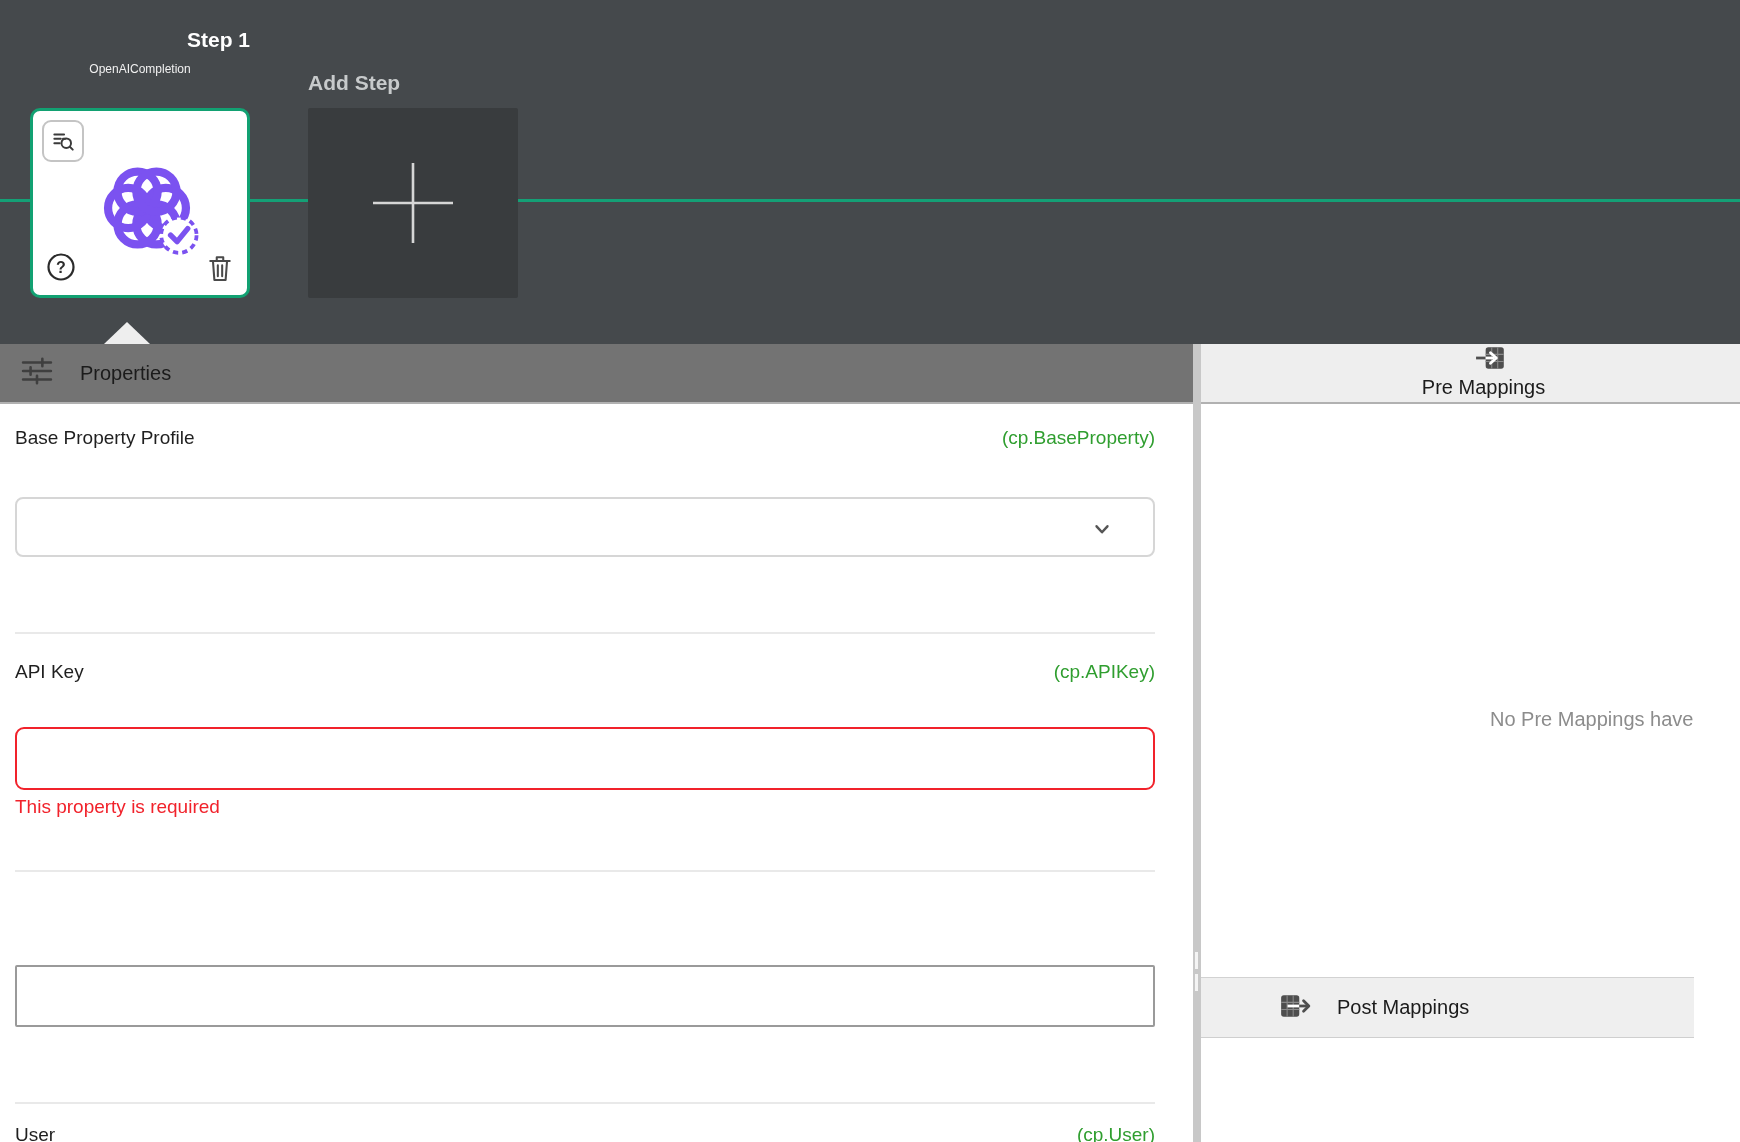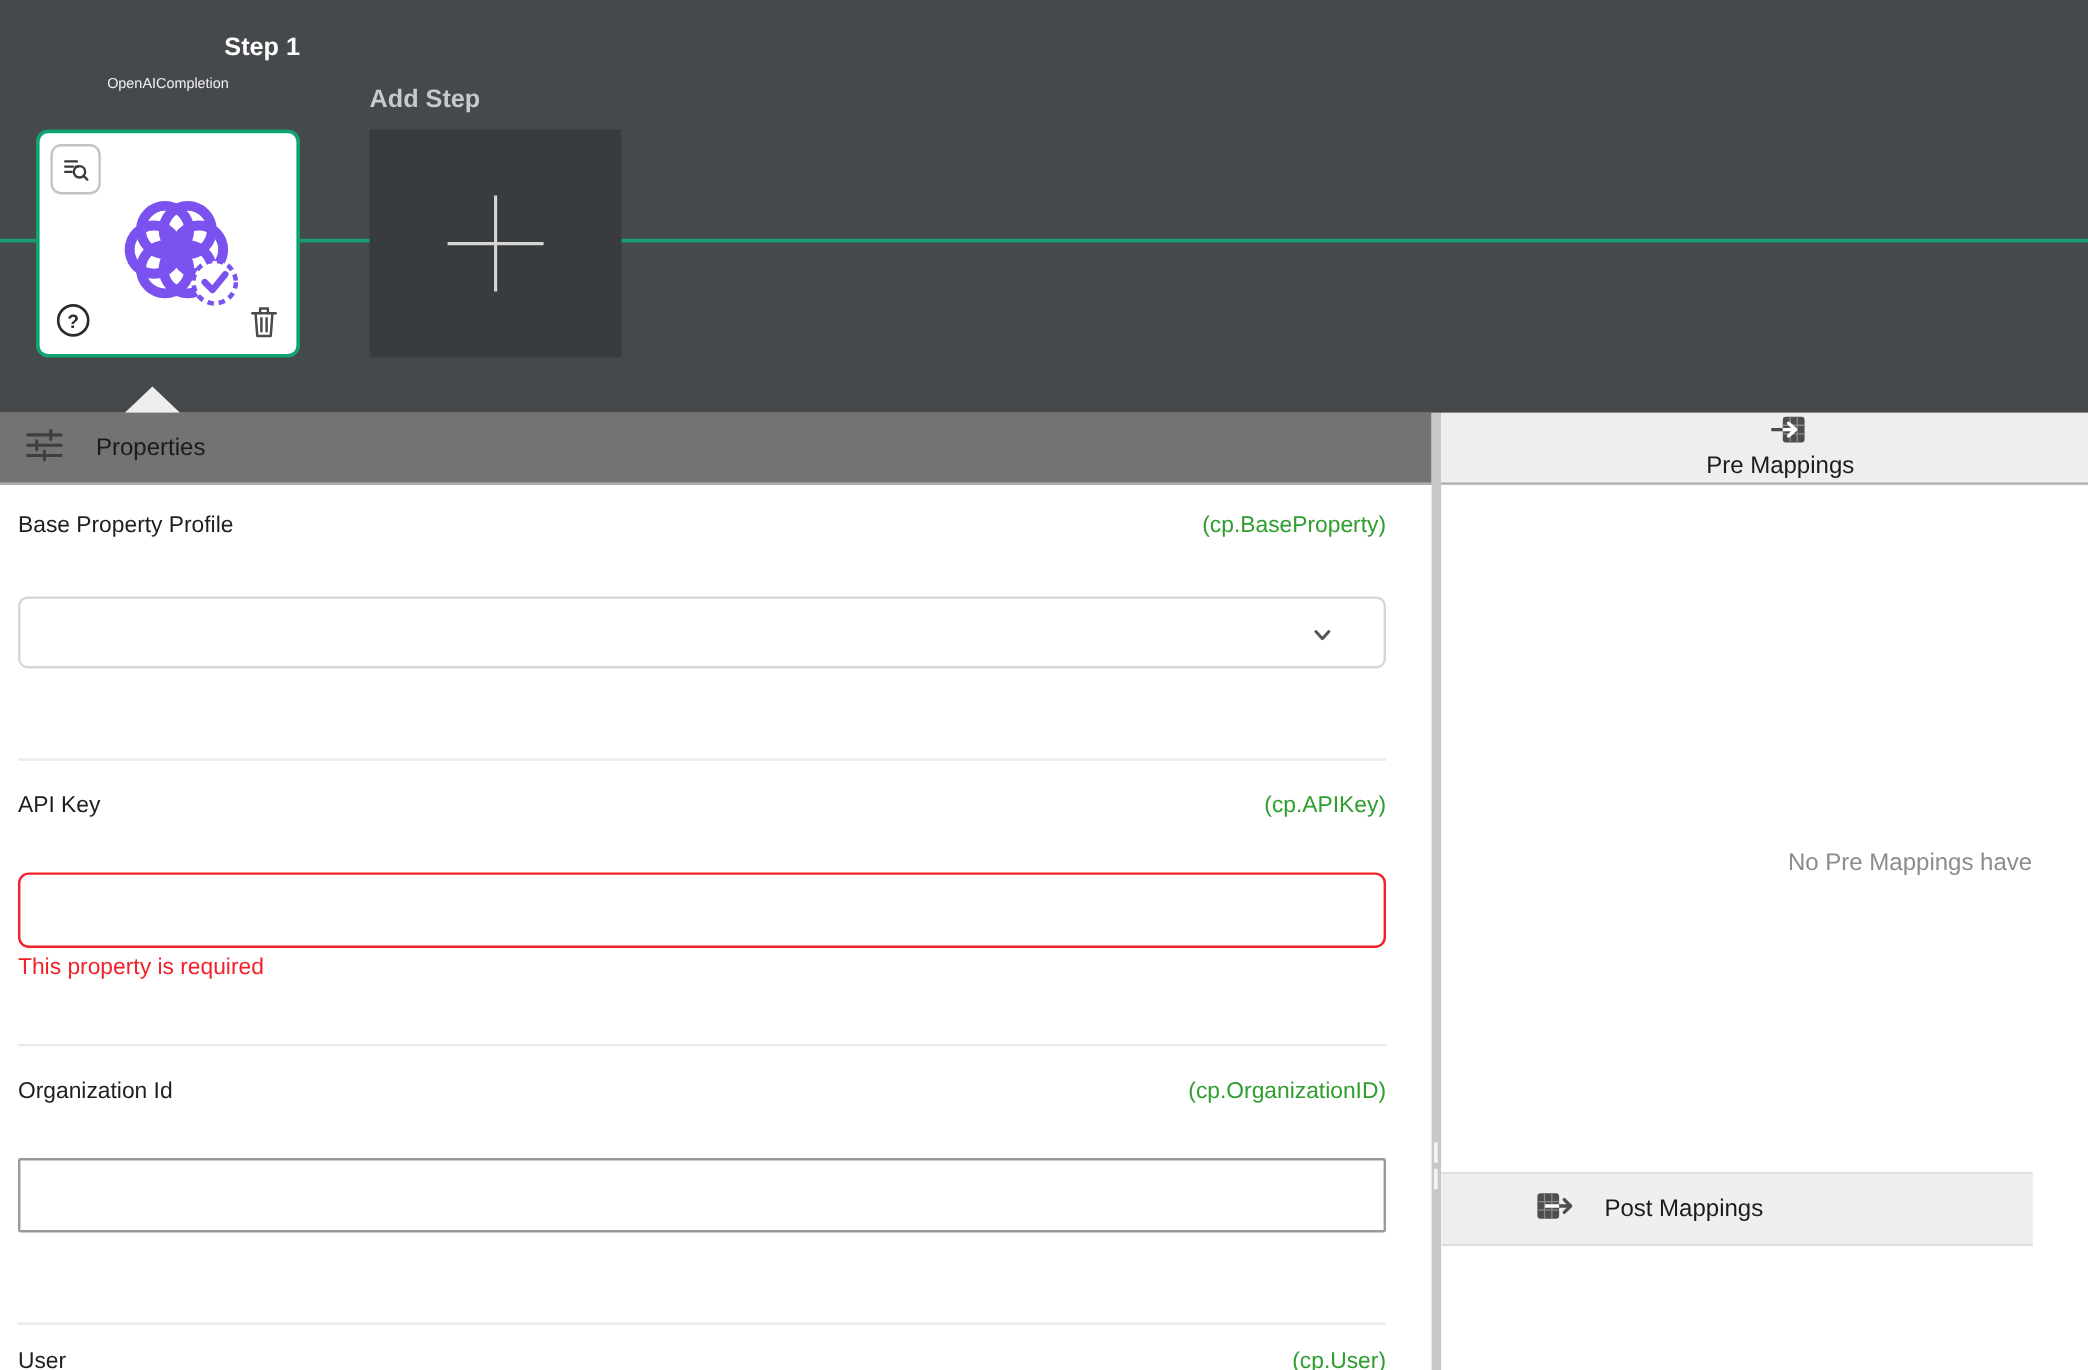--- a/index.html
+++ b/index.html
@@ -163,24 +163,20 @@
     <div class="divider div1"></div>
 
     <div class="frow row2">
       <span class="f-label">API Key</span>
       <span class="f-code">(cp.APIKey)</span>
     </div>
     <input class="txt-input api-input" type="text" value="" style="">
     <div class="error-msg">This property is required</div>
     <div class="divider div2"></div>
 
-    <div class="frow row3">
-      <span class="f-label">Organization Id</span>
-      <span class="f-code">(cp.OrganizationID)</span>
-    </div>
     <input class="txt-input org-input" type="text" value="" style="">
     <div class="divider div3"></div>
 
     <div class="frow row4">
       <span class="f-label">User</span>
       <span class="f-code">(cp.User)</span>
     </div>
   </div>
 
   <div class="splitter">

